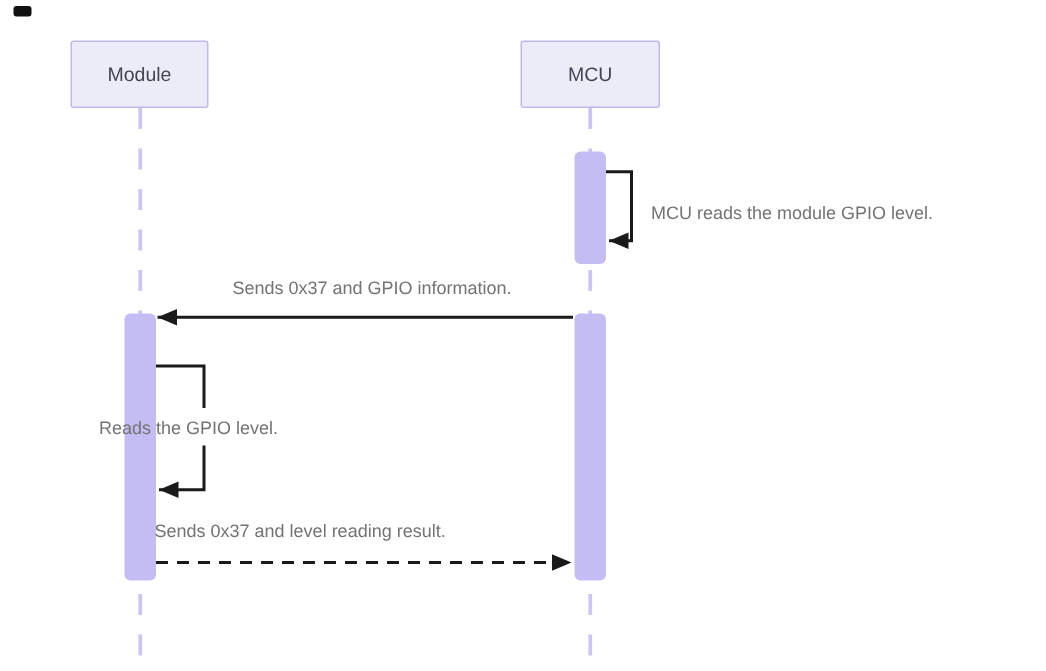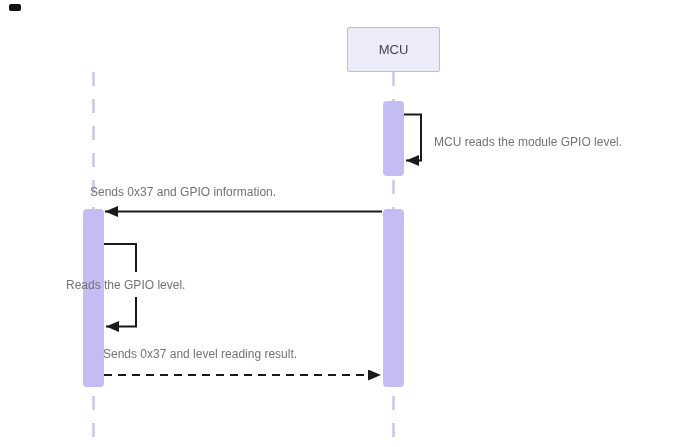--- a/index.html
+++ b/index.html
@@ -24,21 +24,21 @@
   #act-module-1{left:83px;top:209px;height:178px;}
   #act-mcu-2{left:383px;top:209px;height:178px;}
   
   #lines{position:absolute;left:0;top:0;z-index:1;}
   
   .msg-label{
     position:absolute;font-size:12px;color:#737373;white-space:nowrap;z-index:4;
     line-height:16px;
   }
   #label-mcu-self{left:434px;top:134px;}
-  #label-msg1{left:90px;top:184px;width:280px;text-align:left;}
+  #label-msg1{left:108px;top:184px;width:280px;text-align:center;}
   #label-module-self{left:66px;top:277px;}
   #label-msg2{left:103px;top:346px;width:280px;text-align:left;}
   
   #corner-mark{
     position:absolute;left:9px;top:4px;width:12px;height:7px;
     background:#111111;border-radius:2px;z-index:5;
   }
 </style>
 </head>
 <body>
@@ -64,20 +64,23 @@
     <polyline points="104,244 136,244 136,272" fill="none" stroke="#1a1a1a" stroke-width="2"></polyline>
     <polyline points="136,297 136,326.5 106,326.5" fill="none" stroke="#1a1a1a" stroke-width="2" marker-end="url(#arrowL)"></polyline>
 
     <line x1="104" y1="375" x2="381" y2="375" stroke="#1a1a1a" stroke-width="2" stroke-dasharray="8 6" marker-end="url(#arrowL)"></line>
   </svg>
 
   <div class="activation" id="act-mcu-1"></div>
   <div class="activation" id="act-module-1"></div>
   <div class="activation" id="act-mcu-2"></div>
 
+  <div class="actor-box" id="actor-module">
+    <span>Module</span>
+  </div>
   <div class="actor-box" id="actor-mcu">
     <span>MCU</span>
   </div>
 
   <div class="msg-label" id="label-mcu-self">MCU reads the module GPIO level.</div>
   <div class="msg-label" id="label-msg1">Sends 0x37 and GPIO information.</div>
   <div class="msg-label" id="label-module-self">Reads the GPIO level.</div>
   <div class="msg-label" id="label-msg2">Sends 0x37 and level reading result.</div>
 
 </div>

